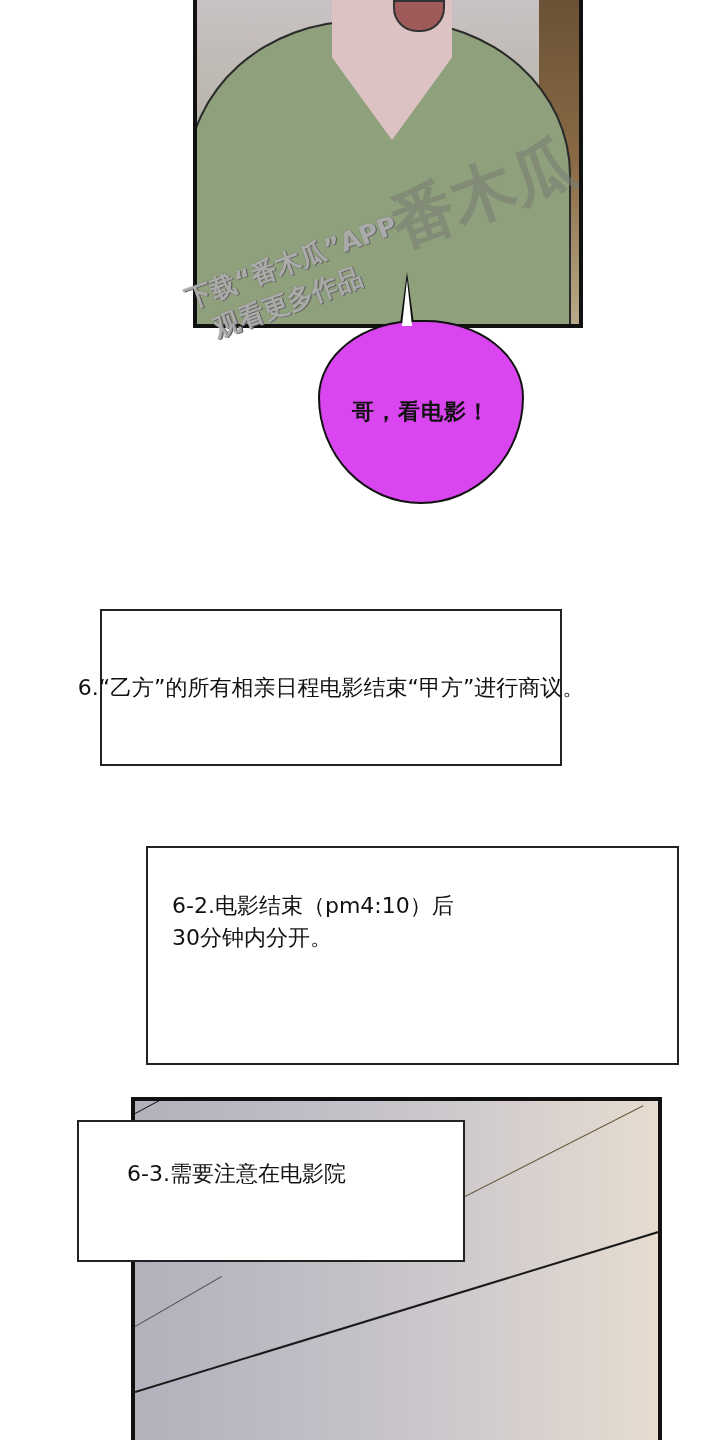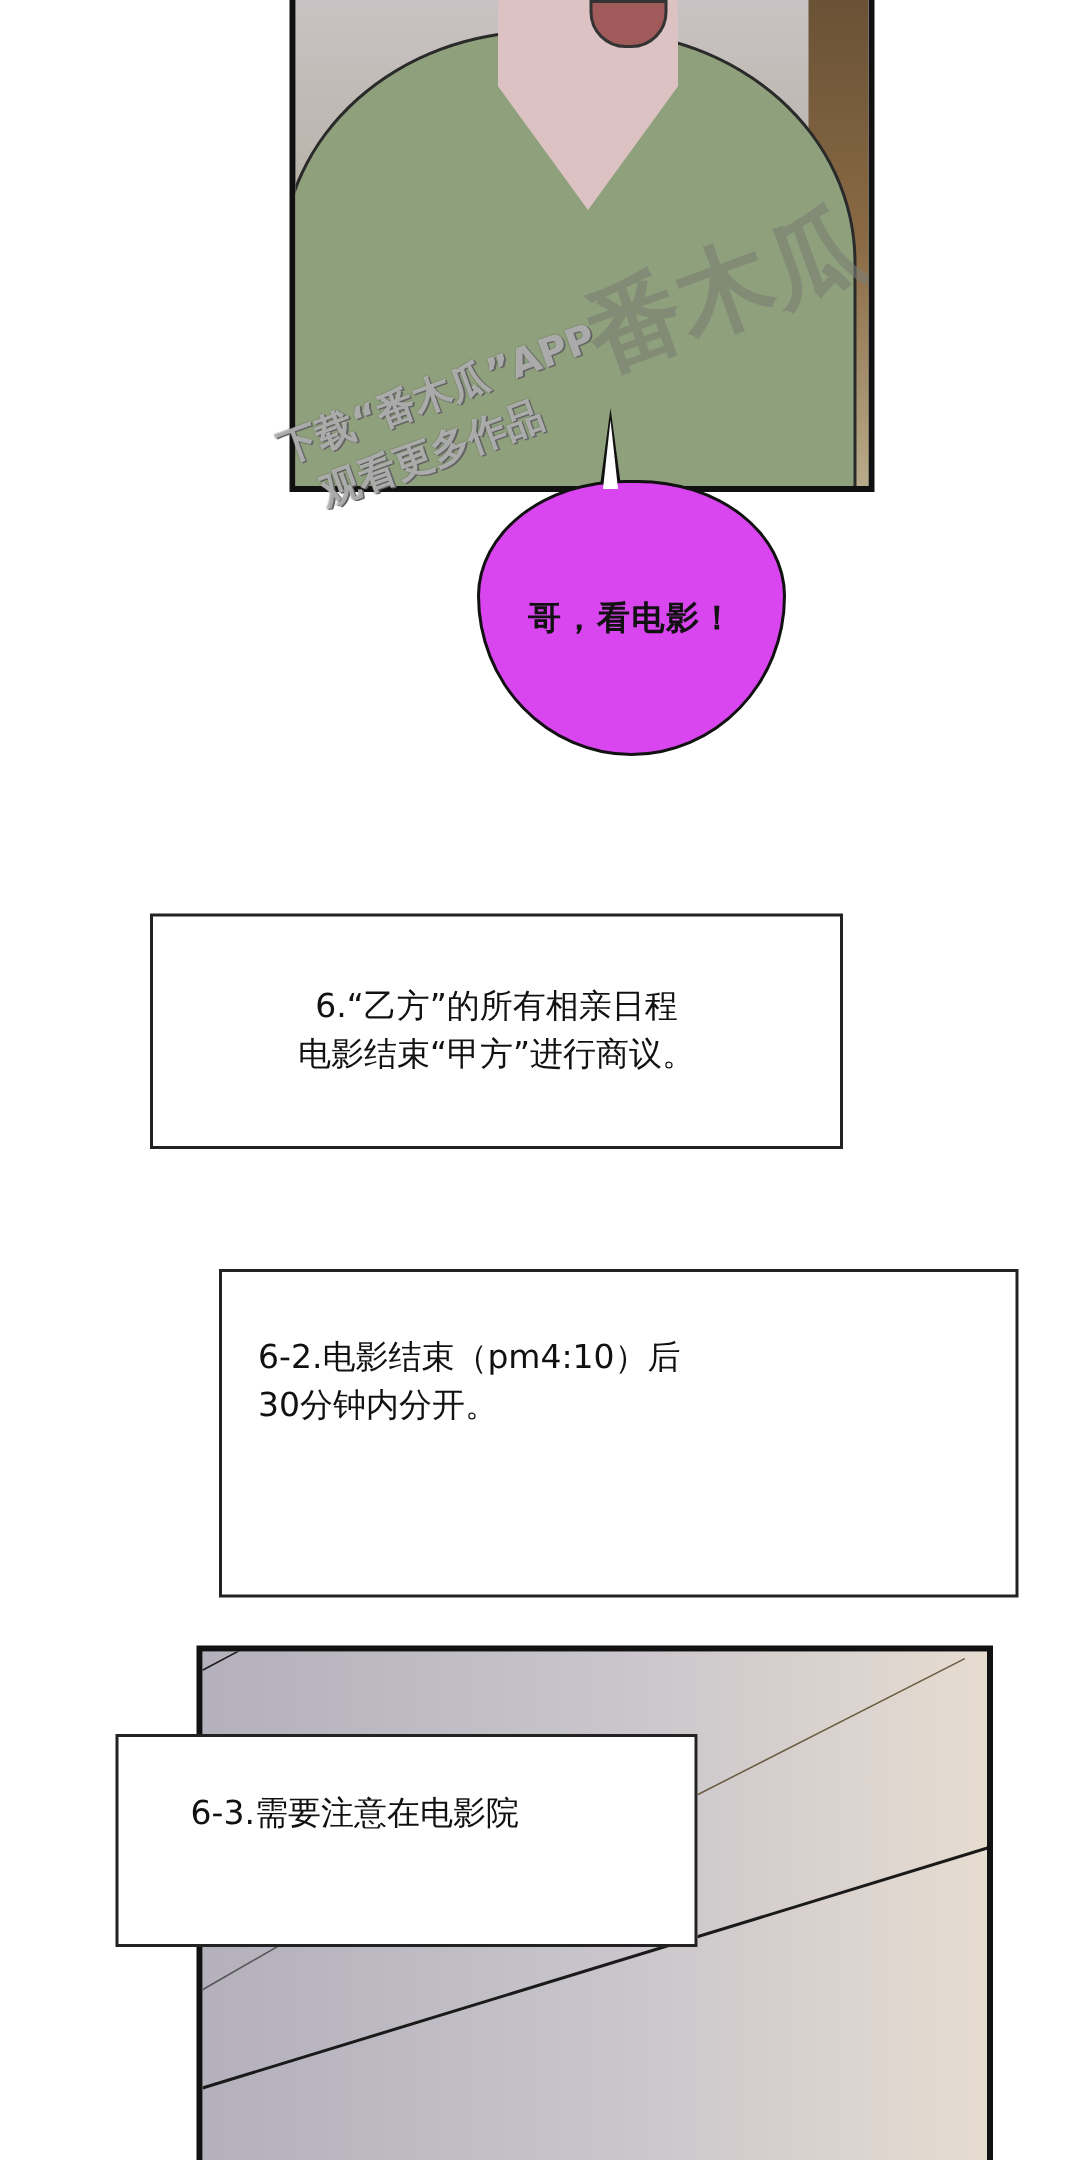--- a/index.html
+++ b/index.html
@@ -49,28 +49,28 @@
     .bubble-tail-inner {
       position: absolute; left: 402px; top: 280px; width: 0; height: 0;
       border-left: 5px solid transparent; border-right: 5px solid transparent; border-bottom: 46px solid #fff;
     }
     .speech-text { font-size: 22px; font-weight: bold; letter-spacing: 1px; }
 
     .caption-box {
       position: absolute; background: #fff; border: 2px solid #222; box-sizing: border-box;
       font-size: 22px; line-height: 32px;
     }
-    #caption-1 { left: 100px; top: 609px; width: 462px; height: 157px; display: flex; flex-direction: column; align-items: center; justify-content: center; text-align: center; }
+    #caption-1 { left: 100px; top: 609px; width: 462px; height: 157px; display: flex; flex-direction: row; align-items: center; justify-content: center; text-align: center; }
     #caption-2 { left: 146px; top: 846px; width: 533px; height: 219px; padding: 42px 0 0 24px; }
     #panel-3 {
       left: 131px; top: 1097px; width: 531px; height: 360px;
       background: linear-gradient(90deg, #b4b0bc 0%, #cac6cc 55%, #e6dcd0 100%);
     }
     #panel-3 .line { position: absolute; height: 2px; background: #1a1a1a; transform-origin: left center; }
-    #caption-3 { left: 77px; top: 1156px; width: 388px; height: 142px; padding: 36px 0 0 48px; box-shadow: none; }
+    #caption-3 { left: 77px; top: 1120px; width: 388px; height: 142px; padding: 36px 0 0 48px; box-shadow: none; }
     .line-block { display: block; white-space: nowrap; }
     .indent { padding-left: 70px; }
   </style>
 </head>
 <body>
 
 <div class="panel" id="panel-1">
   <div class="bg-right"></div>
   <div class="hoodie"></div>
   <div class="neck"></div>

